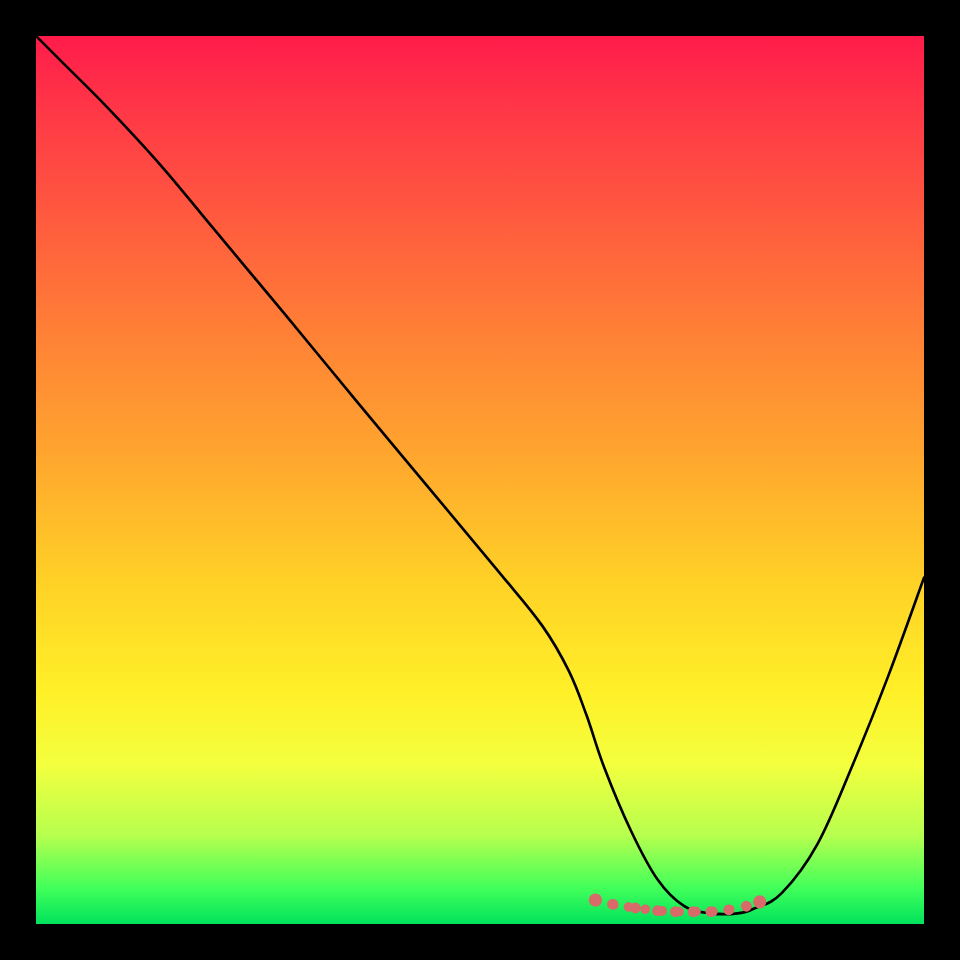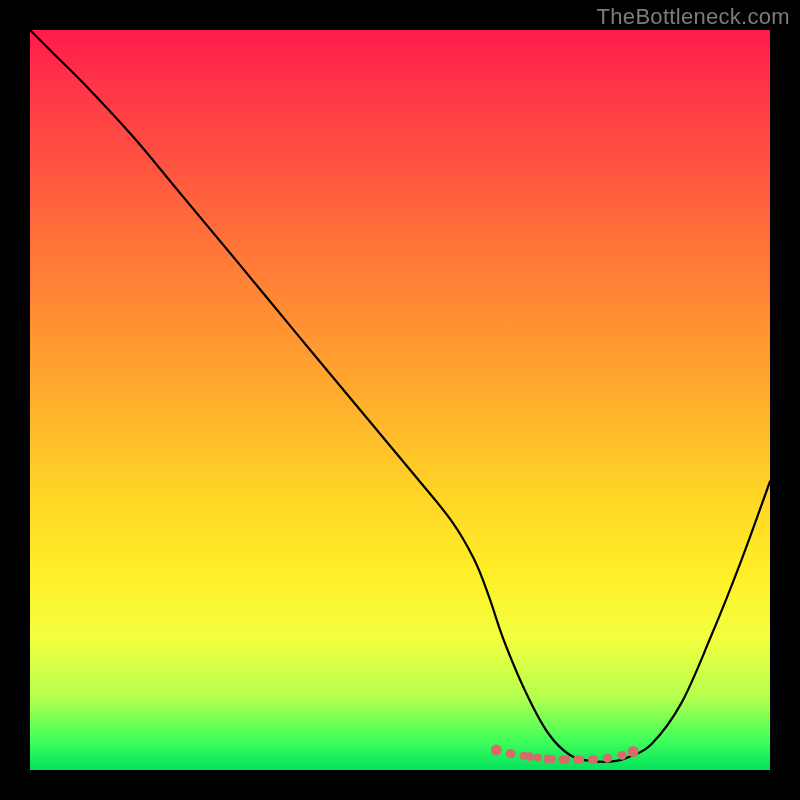--- a/index.html
+++ b/index.html
@@ -62,21 +62,20 @@
     width: 100%;
     height: 100%;
     overflow: visible;
   }
 </style>
 </head>
 <body>
 
 <div class="frame">
 
-  <div class="watermark">TheBottleneck.com</div>
 
   <div class="plot-area">
     <div class="gradient-bg"></div>
 
     <svg class="curve" viewBox="0 0 740 740" preserveAspectRatio="none">
       <path id="curve-path" fill="none" stroke="#000000" stroke-width="2.2" stroke-linecap="round" stroke-linejoin="round" d="M 0.00 0.00 C 4.00 4.00, 11.54 11.54, 22.20 22.20 C 32.86 32.86, 44.55 43.88, 59.20 59.20 C 73.85 74.52, 87.62 89.05, 103.60 107.30 C 119.58 125.55, 129.35 138.20, 148.00 160.58 C 166.65 182.96, 185.89 205.91, 207.20 231.62 C 228.51 257.33, 245.09 277.69, 266.40 303.40 C 287.71 329.11, 304.29 348.87, 325.60 374.44 C 346.91 400.01, 367.48 424.43, 384.80 445.48 C 402.12 466.53, 411.14 476.31, 421.80 491.36 C 432.46 506.41, 437.34 515.65, 444.00 529.10 C 450.66 542.55, 453.47 551.58, 458.80 566.10 C 464.13 580.62, 466.94 592.44, 473.60 609.76 C 480.26 627.08, 487.81 645.52, 495.80 662.30 C 503.79 679.08, 510.01 691.68, 518.00 703.00 C 525.99 714.32, 532.21 720.14, 540.20 725.20 C 548.19 730.26, 554.41 730.05, 562.40 731.12 C 570.39 732.19, 577.94 731.92, 584.60 731.12 C 591.26 730.32, 592.74 729.74, 599.40 726.68 C 606.06 723.62, 612.28 723.69, 621.60 714.10 C 630.92 704.51, 640.54 692.71, 651.20 673.40 C 661.86 654.09, 670.14 632.11, 680.80 606.80 C 691.46 581.49, 699.74 560.77, 710.40 532.80 C 721.06 504.83, 734.67 466.05, 740.00 451.40"></path>
       <g id="dots">
           <path d="M 466.20 720.02 L 481.00 723.72 L 499.50 726.68 L 518.00 728.90 L 532.80 729.64 L 547.60 729.64 L 562.40 729.64 L 577.20 728.16 L 592.00 725.20 L 603.10 721.50" fill="none" stroke="#d86a6a" stroke-width="8" stroke-linecap="round" stroke-dasharray="0.1 14"></path>
           <circle cx="466.20" cy="720.02" r="5.5" fill="#d86a6a"></circle>
           <circle cx="481.00" cy="723.72" r="4.5" fill="#d86a6a"></circle>

